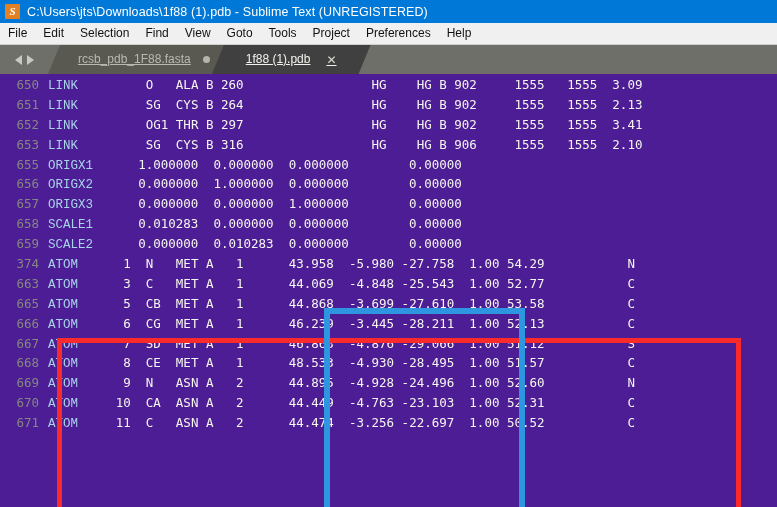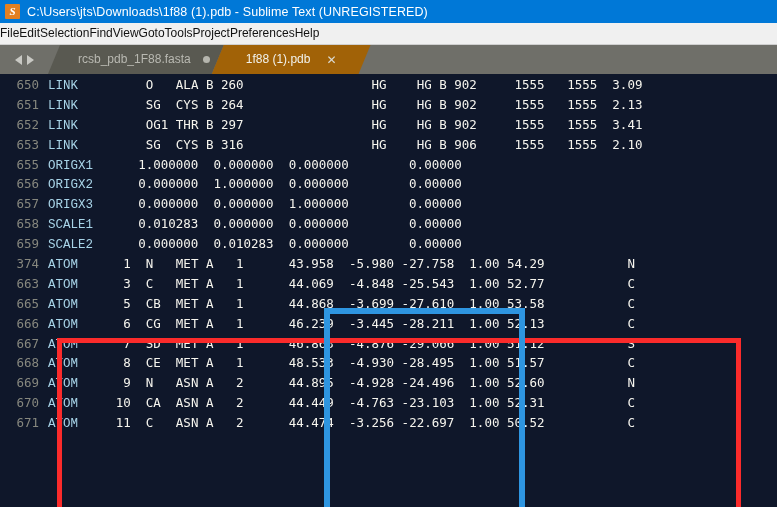--- a/index.html
+++ b/index.html
@@ -51,21 +51,21 @@
     height: 21px;
     background: #f0f0f0;
     display: flex;
     align-items: center;
     color: #111;
     font-size: 12px;
     font-family: "Liberation Sans", sans-serif;
     border-bottom: 1px solid #cfcfcf;
   }
   .menu-item {
-    padding: 0 0;
+    padding: 0 8px;
     line-height: 21px;
     height: 21px;
     cursor: default;
     white-space: nowrap;
   }
 
   
   .tabstrip {
     height: 29px;
     background: #6f6f69;
@@ -91,29 +91,30 @@
   .tab {
     height: 29px;
     display: flex;
     align-items: center;
     position: relative;
     color: #b9b9b2;
     font-size: 12px;
     font-family: "Liberation Sans", sans-serif;
     padding: 0 14px 0 30px;
     white-space: nowrap;
+    text-decoration: underline;
   }
   .tab .tab-label { line-height: 29px; }
   .tab.inactive {
     background: #595951;
     clip-path: polygon(12px 0, 100% 0, calc(100% - 12px) 100%, 0 100%);
     margin-right: -12px;
   }
   .tab.active {
-    background: #a16207;
+    background: #404040;
     color: #f2f2ec;
     clip-path: polygon(12px 0, 100% 0, calc(100% - 12px) 100%, 0 100%);
     z-index: 3;
     padding: 0 34px 0 34px;
   }
   .tab-dirty {
     width: 7px; height: 7px;
     border-radius: 50%;
     background: #b5b5ad;
     margin-left: 12px;
@@ -123,21 +124,21 @@
     margin-left: 16px;
     color: #dcdcd4;
     font-size: 12px;
     line-height: 1;
     flex: 0 0 auto;
   }
 
   
   .editor {
     position: relative;
-    background: #0f172a;
+    background: #4c1d95;
     height: 434px;
     overflow: hidden;
     font-family: "DejaVu Sans Mono", monospace;
     font-size: 12.5px;
   }
   .code-rows {
     position: absolute;
     top: 0; left: 0; right: 0;
     padding-top: 1px;
   }

